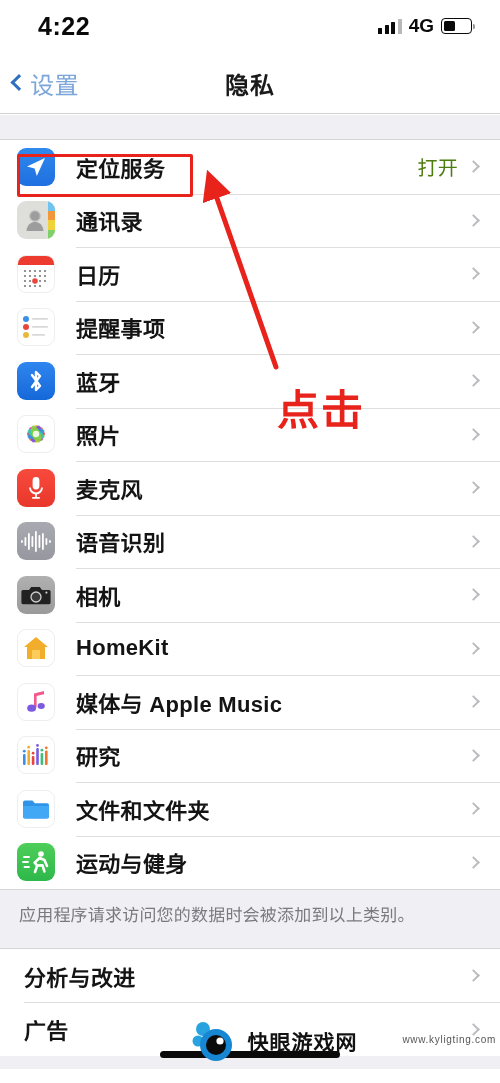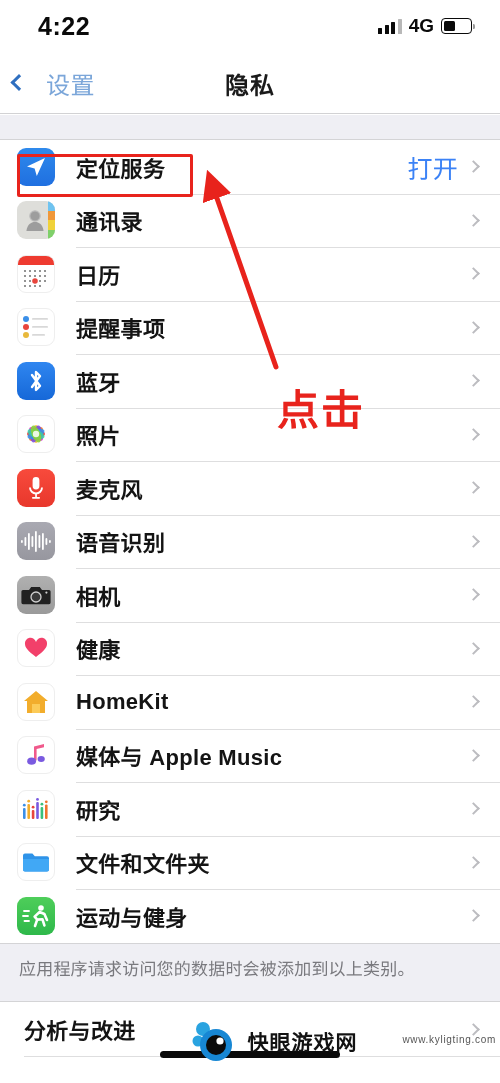--- a/index.html
+++ b/index.html
@@ -99,21 +99,21 @@
     background: #ffffff;
     border-bottom: 1px solid #d2d2d4;
   }
   .nav-back {
     position: absolute;
     left: 13px;
     top: 50%;
     transform: translateY(-50%);
     display: flex;
     align-items: center;
-    gap: 18px;
+    gap: 2px;
     cursor: pointer;
   }
   .chev-back {
     width: 12px;
     height: 12px;
     border-left: 3.4px solid #2f6fc0;
     border-bottom: 3.4px solid #2f6fc0;
     transform: rotate(45deg);
     margin-right: 3px;
   }
@@ -183,22 +183,22 @@
   .row-label {
     flex: 1;
     margin-left: 21px;
     font-size: 22px;
     color: #141414;
     letter-spacing: 0.3px;
     white-space: nowrap;
     font-weight: bold;
   }
   .row-value {
-    font-size: 25px;
-    color: #3b82f6;
+    font-size: 20px;
+    color: #4d7c0f;
     margin-right: 11px;
     letter-spacing: 0.3px;
   }
   .chev {
     width: 9px;
     height: 9px;
     border-top: 2.4px solid #bcbcc0;
     border-right: 2.4px solid #bcbcc0;
     transform: rotate(45deg);
     margin-right: 22px;
@@ -480,29 +480,20 @@
             <svg width="30" height="22" viewBox="0 0 30 22">
               <path d="M2 6 h6 l2.2-3 h8.6 L21 6 h7 a1.6 1.6 0 0 1 1.6 1.6 v11 a1.6 1.6 0 0 1 -1.6 1.6 h-26 a1.6 1.6 0 0 1 -1.6 -1.6 v-11 A1.6 1.6 0 0 1 2 6 z" fill="#212121"></path>
               <circle cx="15" cy="13" r="5" fill="#3a3a3a" stroke="#cfcfcf" stroke-width="1.3"></circle>
               <circle cx="25.4" cy="8.6" r="1.1" fill="#cfcfcf"></circle>
             </svg>
           </div>
           <div class="row-label">相机</div>
           <span class="chev"></span>
         </div>
         <div class="row">
-          <div class="row-icon ic-health">
-            <svg width="24" height="22" viewBox="0 0 24 22">
-              <path d="M12 20 C4 14 1 10.5 1 7 A5.6 5.6 0 0 1 12 5 A5.6 5.6 0 0 1 23 7 C23 10.5 20 14 12 20 z" fill="#f2406a"></path>
-            </svg>
-          </div>
-          <div class="row-label">健康</div>
-          <span class="chev"></span>
-        </div>
-        <div class="row">
           <div class="row-icon ic-homekit">
             <svg width="26" height="24" viewBox="0 0 26 24">
               <path d="M13 1 L25 11 L22 11 L22 23 L4 23 L4 11 L1 11 z" fill="#f2ad2c"></path>
               <rect x="9" y="14" width="8" height="9" fill="#fccb58"></rect>
             </svg>
           </div>
           <div class="row-label">HomeKit</div>
           <span class="chev"></span>
         </div>
         <div class="row">

